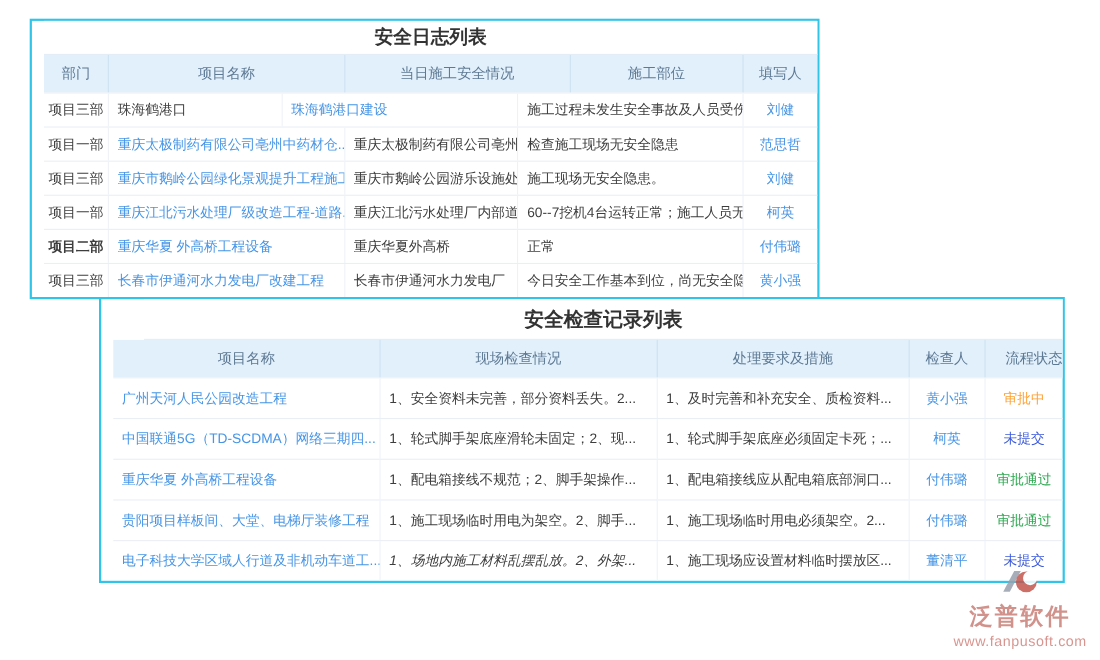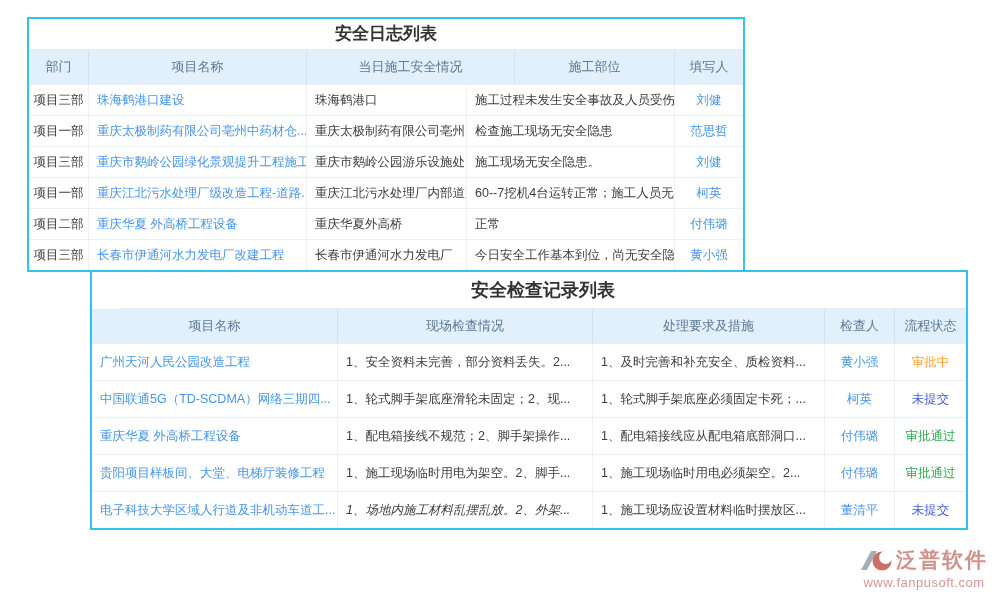--- a/index.html
+++ b/index.html
@@ -1,19 +1,19 @@
 <!DOCTYPE html>
 <html style="--accent: #2ec5e9; --header-bg: #e1f0fb; --header-text: #5e7994; --link: #4795e6; --status-pending: #ffa133; --status-unsubmitted: #3d5bdb; --status-approved: #2ba84f; --logo-text: #c97f77; --logo-url: #d2837c; --logo-gray: #98a1ae; --logo-red: #c4564d;"><head>
 <meta charset="utf-8">
 <style>
   html,body{margin:0;padding:0;width:1000px;height:600px;background:#fff;overflow:hidden;
     font-family:"Liberation Sans","DejaVu Sans",sans-serif;}
   .canvas{position:relative;width:1000px;height:600px;background:#fff;}
 
-  .panel{position:absolute;background:#fff;border:2px solid var(--accent);box-sizing:border-box;}
+  .panel{position:absolute;background:#fff;border:2px solid var(--accent);box-sizing:border-box;padding-left:11px;}
   .panel-log{left:27px;top:17px;width:718px;}
   .panel-check{left:90px;top:270px;width:878px;}
 
   .panel-title{text-align:center;font-weight:bold;color:#333;background:#fff;
     border-bottom:1px solid #e3edf6;}
   .panel-log .panel-title{height:30px;line-height:30px;font-size:17px;}
   .panel-check .panel-title{height:36px;line-height:36px;font-size:18px;margin-left:28px;}
 
   .thead{display:flex;background:var(--header-bg);}
   .th{display:flex;align-items:center;justify-content:center;gap:5px;height:34px;
@@ -28,21 +28,21 @@
   .td:last-child{border-right:none;}
   .panel-log .td{height:30px;}
   .panel-check .td{height:36px;}
   .td.center{justify-content:center;padding:0 2px;}
   .td.link{color:var(--link);}
   .status-pending{color:var(--status-pending);}
   .status-unsubmitted{color:var(--status-unsubmitted);}
   .status-approved{color:var(--status-approved);}
 
   .logo{position:absolute;right:12px;bottom:10px;opacity:.85;text-align:center;}
-  .logo-top{display:flex;align-items:center;gap:4px;justify-content:flex-start;}
+  .logo-top{display:flex;align-items:center;gap:4px;justify-content:flex-start;flex-direction:column;}
   .logo-name{font-size:21px;font-weight:bold;letter-spacing:2px;color:var(--logo-text);}
   .logo-url{font-size:13px;letter-spacing:.5px;color:var(--logo-url);margin-top:1px;}
 </style>
 </head>
 <body>
 
 <div class="canvas">
 
   <section class="panel panel-log" id="log-panel">
     <div class="panel-title">安全日志列表</div>
@@ -59,22 +59,22 @@
         <div class="th" style="width: 160px;">
           <span>施工部位</span>
         </div>
         <div class="th" style="width: 68px;">
           <span>填写人</span>
         </div>
       </div>
     <div class="tbody">
         <div class="tr">
           <div class="td center" style="width: 60px;">项目三部</div>
+          <div class="td" style="width: 160px;">珠海鹤港口</div>
           <div class="td link" style="width: 218px;">珠海鹤港口建设</div>
-          <div class="td" style="width: 160px;">珠海鹤港口</div>
           <div class="td" style="width: 208px;">施工过程未发生安全事故及人员受伤情况</div>
           <div class="td center link" style="width: 68px;">刘健</div>
         </div>
         <div class="tr">
           <div class="td center" style="width: 60px;">项目一部</div>
           <div class="td link" style="width: 218px;">重庆太极制药有限公司亳州中药材仓...</div>
           <div class="td" style="width: 160px;">重庆太极制药有限公司亳州...</div>
           <div class="td" style="width: 208px;">检查施工现场无安全隐患</div>
           <div class="td center link" style="width: 68px;">范思哲</div>
         </div>
@@ -86,21 +86,21 @@
           <div class="td center link" style="width: 68px;">刘健</div>
         </div>
         <div class="tr">
           <div class="td center" style="width: 60px;">项目一部</div>
           <div class="td link" style="width: 218px;">重庆江北污水处理厂级改造工程-道路...</div>
           <div class="td" style="width: 160px;">重庆江北污水处理厂内部道路</div>
           <div class="td" style="width: 208px;">60--7挖机4台运转正常；施工人员无违...</div>
           <div class="td center link" style="width: 68px;">柯英</div>
         </div>
         <div class="tr">
-          <div class="td center" style="width: 60px;">项目二部</div>
+          <div class="td center" style="width: 60px; font-weight: bold;">项目二部</div>
           <div class="td link" style="width: 218px;">重庆华夏 外高桥工程设备</div>
           <div class="td" style="width: 160px;">重庆华夏外高桥</div>
           <div class="td" style="width: 208px;">正常</div>
           <div class="td center link" style="width: 68px;">付伟璐</div>
         </div>
         <div class="tr">
           <div class="td center" style="width: 60px;">项目三部</div>
           <div class="td link" style="width: 218px;">长春市伊通河水力发电厂改建工程</div>
           <div class="td" style="width: 160px;">长春市伊通河水力发电厂</div>
           <div class="td" style="width: 208px;">今日安全工作基本到位，尚无安全隐患...</div>
@@ -117,21 +117,21 @@
         </div>
         <div class="th" style="width: 255px;">
           <span>现场检查情况</span>
         </div>
         <div class="th" style="width: 232px;">
           <span>处理要求及措施</span>
         </div>
         <div class="th" style="width: 70px;">
           <span>检查人</span>
         </div>
-        <div class="th" style="width: 71px;">
+        <div class="th" style="width: 71px; justify-content: flex-end;">
           <span>流程状态</span>
         </div>
       </div>
     <div class="tbody">
         <div class="tr">
           <div class="td link" style="width: 246px;">广州天河人民公园改造工程</div>
           <div class="td" style="width: 255px;">1、安全资料未完善，部分资料丢失。2...</div>
           <div class="td" style="width: 232px;">1、及时完善和补充安全、质检资料...</div>
           <div class="td center link" style="width: 70px;">黄小强</div>
           <div class="td center status-pending" style="width: 71px;">审批中</div>

